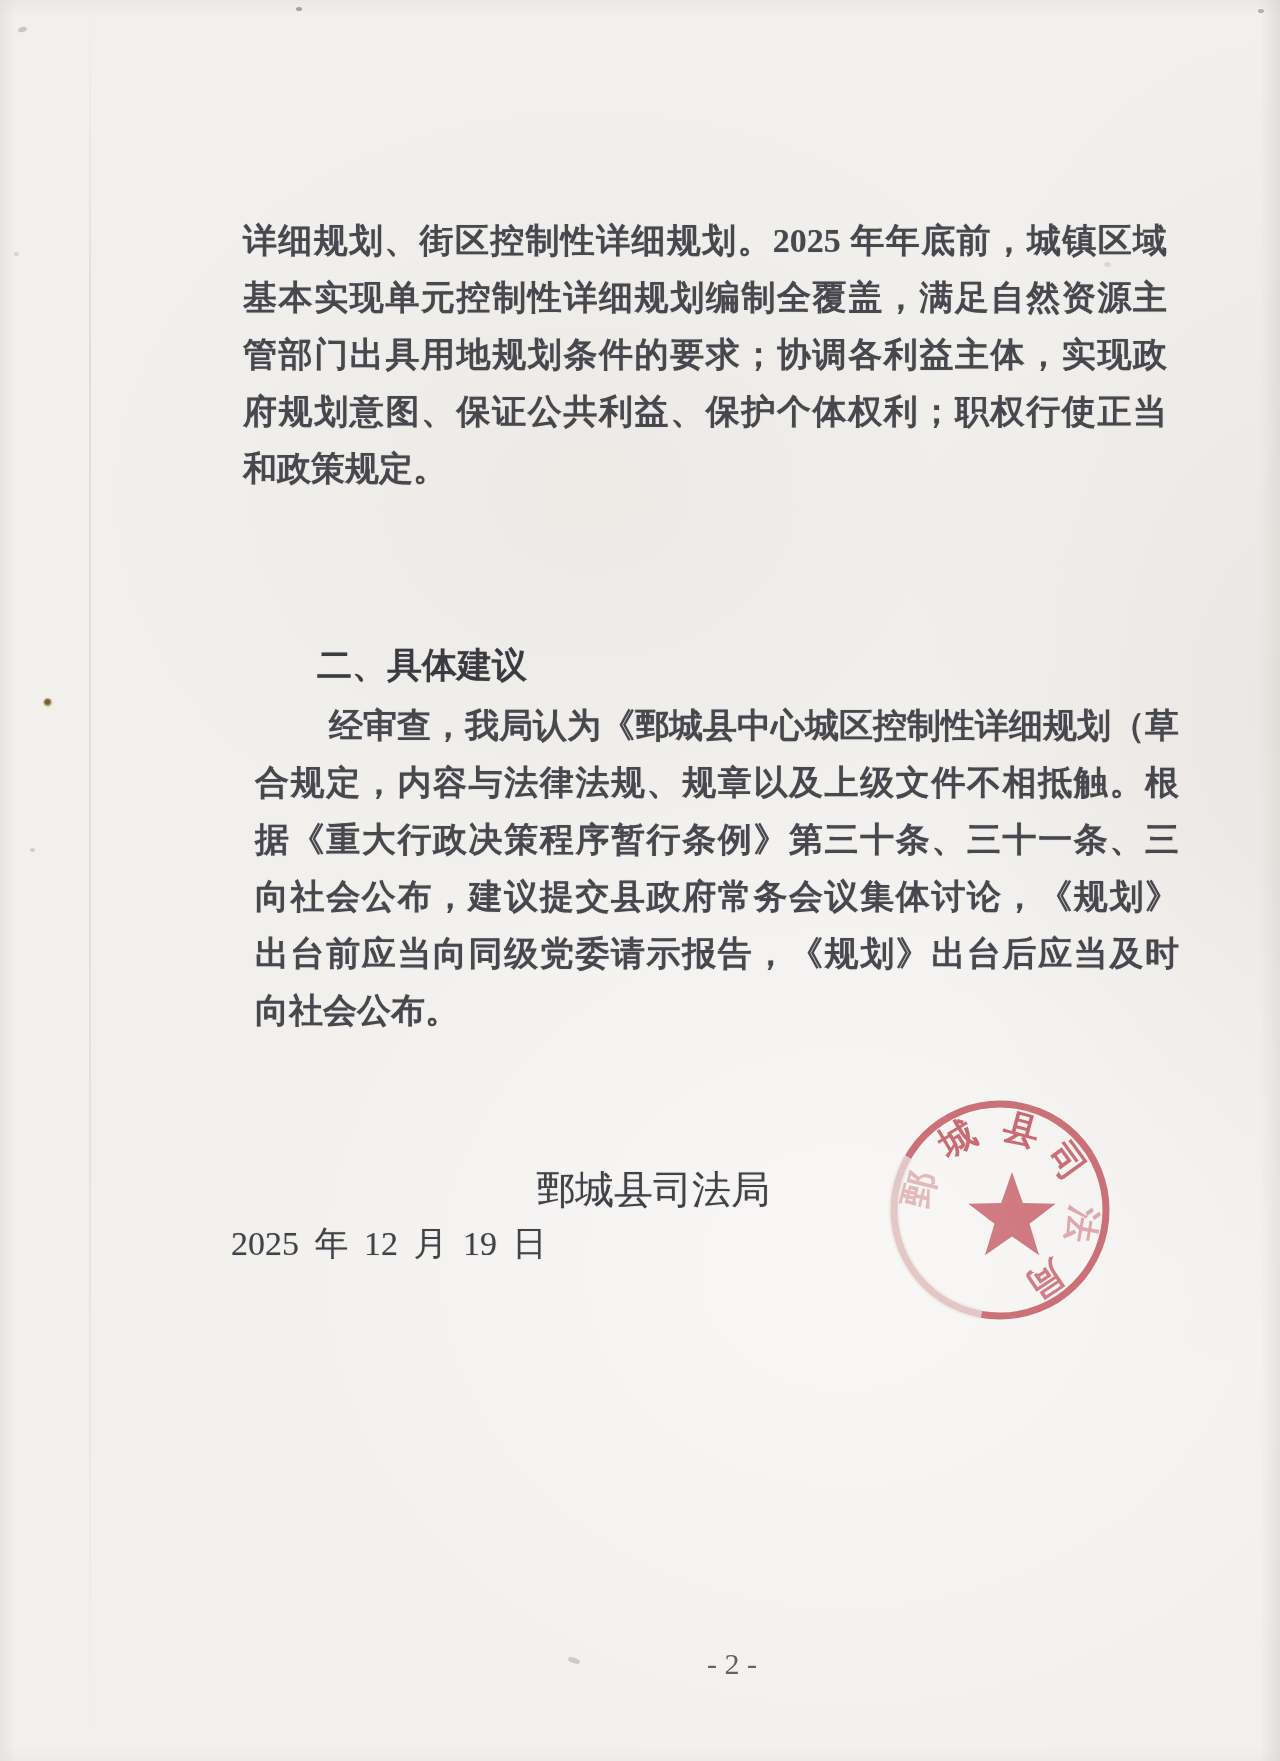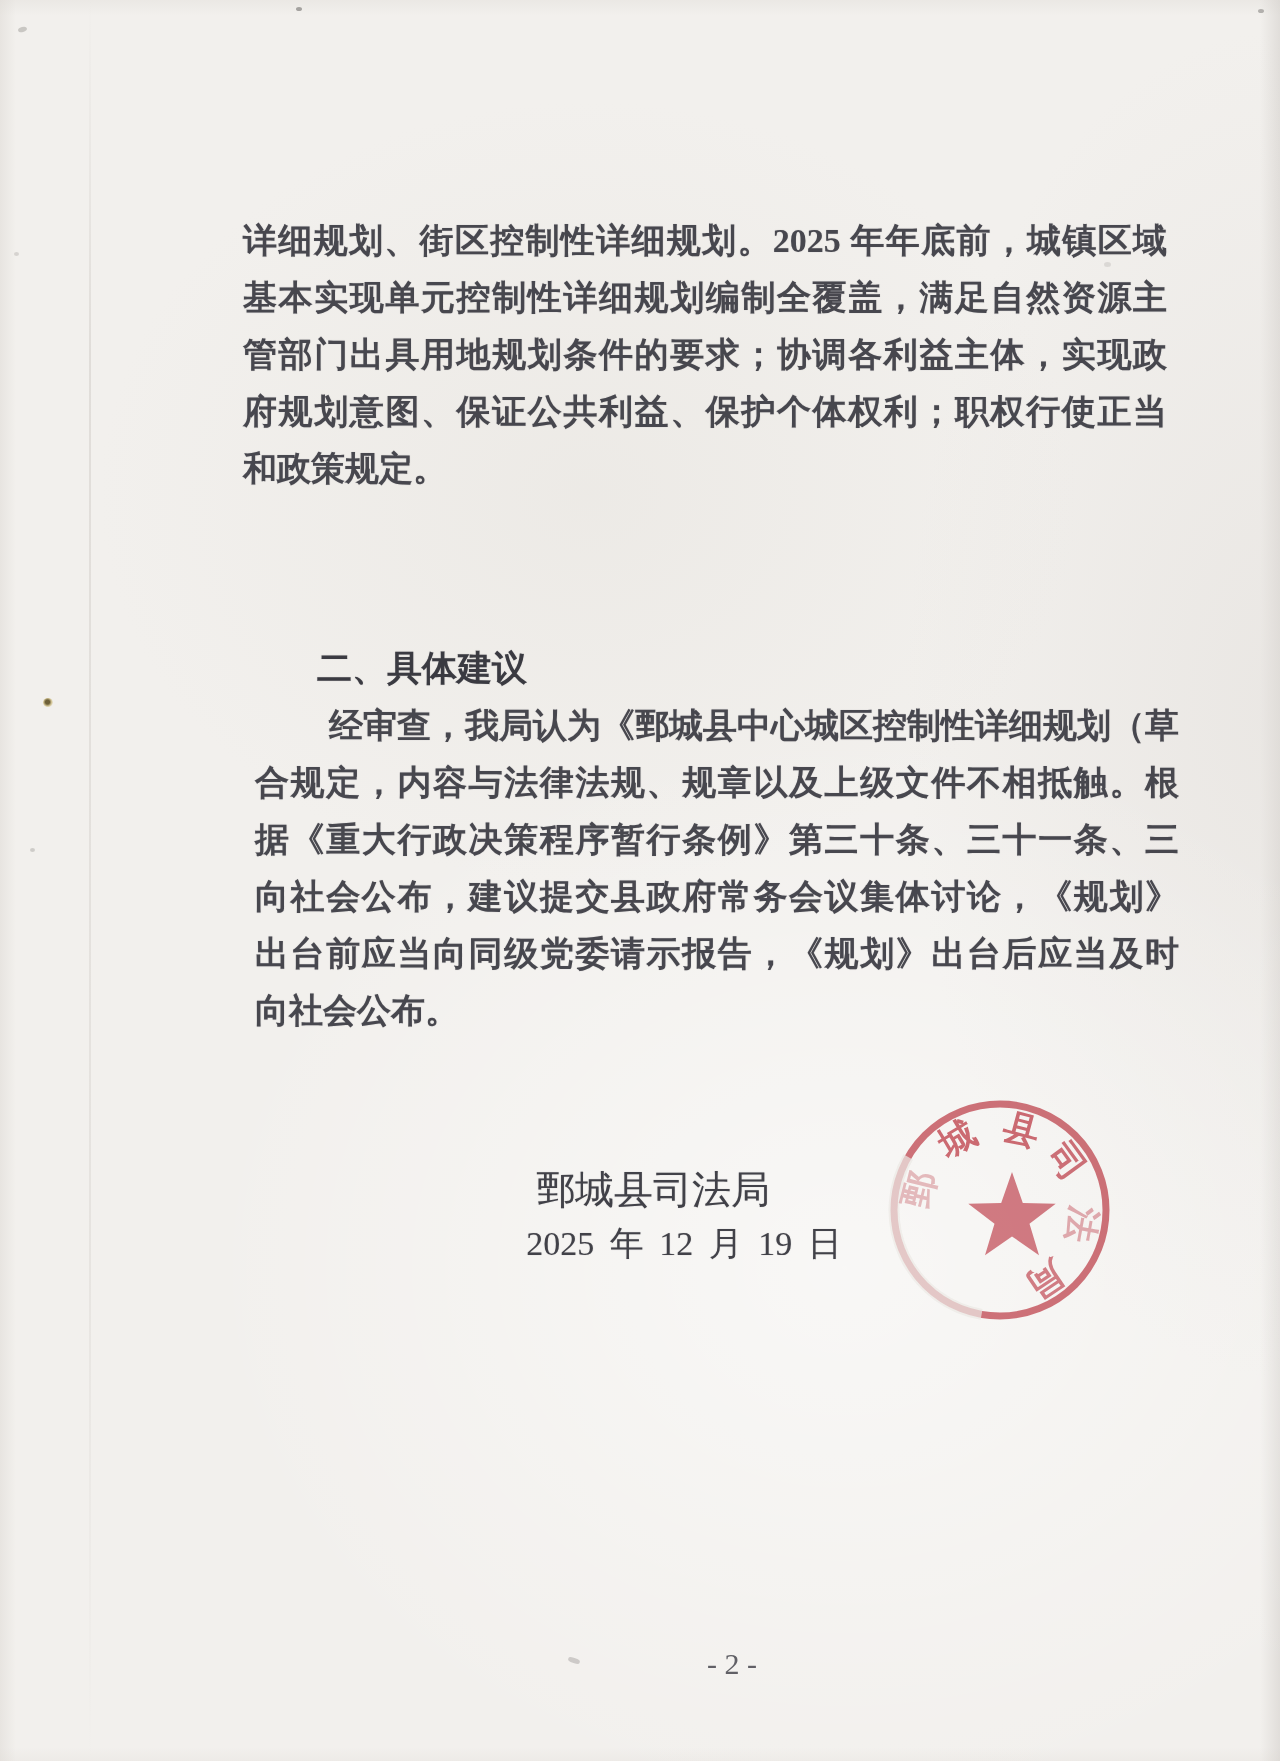--- a/index.html
+++ b/index.html
@@ -32,26 +32,26 @@
   .textblock{position:absolute;left:243px;width:924px;color:rgba(56,56,64,0.88);
     text-shadow:0 0 1px rgba(56,56,64,0.32);}
   .line{height:57px;line-height:57px;font-size:34px;
     text-align:justify;text-align-last:justify;white-space:nowrap;font-weight:bold;}
   .line.lastline{text-align-last:left;}
   .line.indent{text-indent:74px;}
   .para1{top:212px;}
   .para2{top:697px;margin-left:12px;}
   .heading{position:absolute;left:243px;top:640px;width:924px;height:57px;line-height:57px;
     font-size:35px;font-weight:700;color:rgba(48,48,55,0.92);
-    font-family:Liberation Serif, serif;text-indent:74px;margin:0;
+    font-family:Liberation Mono, monospace;text-indent:74px;margin:0;
     text-shadow:0 0 1px rgba(48,48,55,0.3);}
   .signature{position:absolute;left:243px;top:1166px;width:820px;height:48px;line-height:48px;
     font-size:39px;text-align:center;color:rgba(52,52,60,0.9);text-shadow:0 0 1px rgba(52,52,60,0.32);}
-  .dateline{position:absolute;left:252px;top:1220px;width:864px;height:48px;line-height:48px;
-    font-size:34px;text-align:center;color:rgba(52,52,60,0.9);word-spacing:7px;
+  .dateline{position:absolute;left:231px;top:1220px;width:864px;height:48px;line-height:48px;
+    font-size:34px;text-align:left;color:rgba(52,52,60,0.9);word-spacing:7px;
     text-shadow:0 0 1px rgba(52,52,60,0.32);}
   .pagenum{position:absolute;left:682px;top:1644px;width:100px;height:40px;line-height:40px;
     font-size:30px;text-align:center;color:rgba(70,70,78,0.85);}
   .stamp{position:absolute;left:850px;top:1060px;width:300px;height:300px;
     mix-blend-mode:multiply;opacity:0.93;}
   .stamp text{font-family:"Liberation Serif","DejaVu Serif",serif;font-weight:700;}
 </style>
 </head>
 <body>
 

